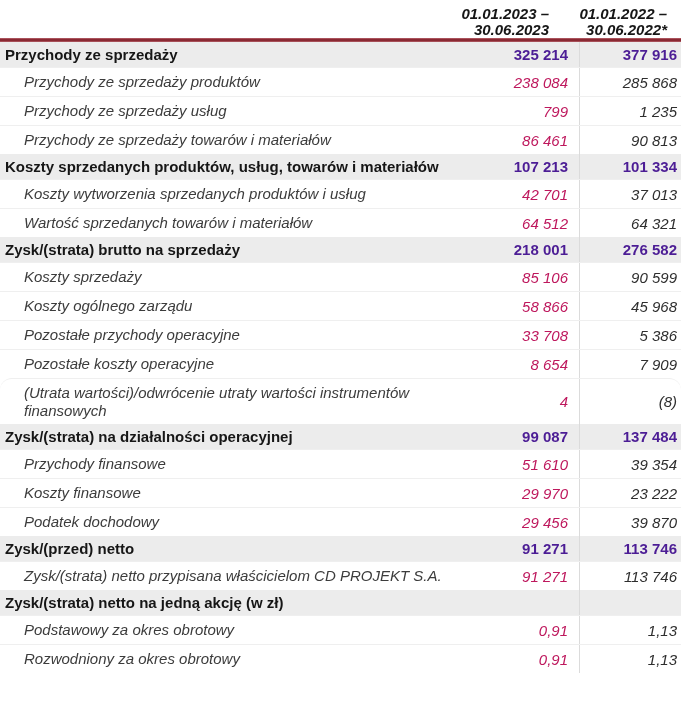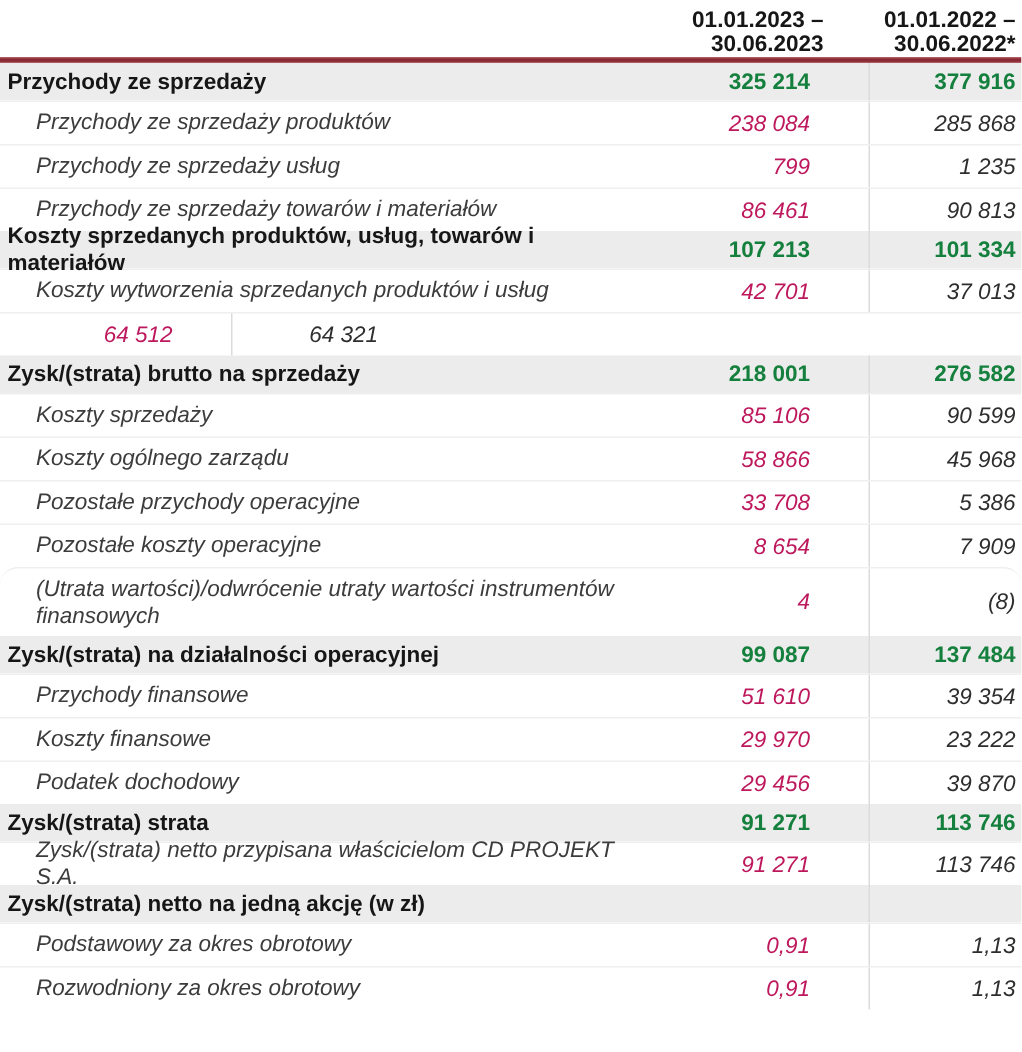--- a/index.html
+++ b/index.html
@@ -8,51 +8,51 @@
     font-family:"Liberation Sans","DejaVu Sans",sans-serif;
     color:#333333;
   }
   .table{width:681px;}
 
   
   .header{display:flex;height:38px;align-items:flex-start;background:#ffffff;}
   .header .spacer{flex:1;}
   .hcell{
     font-weight:700;font-size:15px;line-height:16px;padding-top:6px;
-    white-space:pre-line;text-align:right;color:#161616;box-sizing:border-box;
+    white-space:pre-line;text-align:right;color:#161616;box-sizing:border-box;font-style:italic;
   }
   .hcell.h1{width:126px;padding-right:11px;}
-  .hcell.h2{width:121px;padding-right:4px;}
+  .hcell.h2{width:121px;padding-right:14px;}
 
   .redline{
     height:4px;
     background:linear-gradient(180deg,#bb6a72 0%,#8a2933 35%,#8a2933 70%,#bb6a72 100%);
   }
 
   
   .row{display:flex;align-items:center;box-sizing:border-box;background:#ffffff;}
   .row .label{
     flex:1;padding-left:24px;font-size:15px;color:#3c3c3c;
     line-height:18px;box-sizing:border-box;
   }
   .row .v1{
     width:126px;padding-right:11px;text-align:right;box-sizing:border-box;
     font-size:15px;color:#be185d;
   }
   .row .v2{
     width:102px;padding-right:4px;text-align:right;box-sizing:border-box;
     font-size:15px;color:#2e2e2e;border-left:1px solid #dbdbdb;
-    align-self:stretch;display:flex;align-items:center;justify-content:flex-end;margin-left:28px;
+    align-self:stretch;display:flex;align-items:center;justify-content:flex-end;
   }
   .row.item{height:29px;border-top:1px solid #efefef;font-style:italic;}
   .row.item:first-of-type{border-top:none;}
   .row.tall{height:46px;border-radius:12px;}
   .row.section{height:25px;background:#ececec;border-top:none;}
   .row.section .label{padding-left:5px;font-weight:700;color:#161616;}
-  .row.section .v1,.row.section .v2{font-weight:700;color:#15803d;}
+  .row.section .v1,.row.section .v2{font-weight:700;color:#4c1d95;}
 </style>
 </head>
 <body>
 
 <div class="table">
 
   <div class="header">
     <div class="spacer"></div>
     <div class="hcell h1">01.01.2023 –
 30.06.2023</div>
@@ -86,20 +86,21 @@
     <div class="label">Koszty sprzedanych produktów, usług, towarów i materiałów</div>
     <div class="v1">107 213</div>
     <div class="v2">101 334</div>
   </div>
   <div class="row item">
     <div class="label">Koszty wytworzenia sprzedanych produktów i usług</div>
     <div class="v1">42 701</div>
     <div class="v2">37 013</div>
   </div>
   <div class="row item">
+    <div class="label">Wartość sprzedanych towarów i materiałów</div>
     <div class="v1">64 512</div>
     <div class="v2">64 321</div>
   </div>
   <div class="row section">
     <div class="label">Zysk/(strata) brutto na sprzedaży</div>
     <div class="v1">218 001</div>
     <div class="v2">276 582</div>
   </div>
   <div class="row item">
     <div class="label">Koszty sprzedaży</div>
@@ -140,21 +141,21 @@
     <div class="label">Koszty finansowe</div>
     <div class="v1">29 970</div>
     <div class="v2">23 222</div>
   </div>
   <div class="row item">
     <div class="label">Podatek dochodowy</div>
     <div class="v1">29 456</div>
     <div class="v2">39 870</div>
   </div>
   <div class="row section">
-    <div class="label">Zysk/(strata) strata</div>
+    <div class="label">Zysk/(przed) netto</div>
     <div class="v1">91 271</div>
     <div class="v2">113 746</div>
   </div>
   <div class="row item">
     <div class="label">Zysk/(strata) netto przypisana właścicielom CD PROJEKT S.A.</div>
     <div class="v1">91 271</div>
     <div class="v2">113 746</div>
   </div>
   <div class="row section">
     <div class="label">Zysk/(strata) netto na jedną akcję (w zł)</div>

